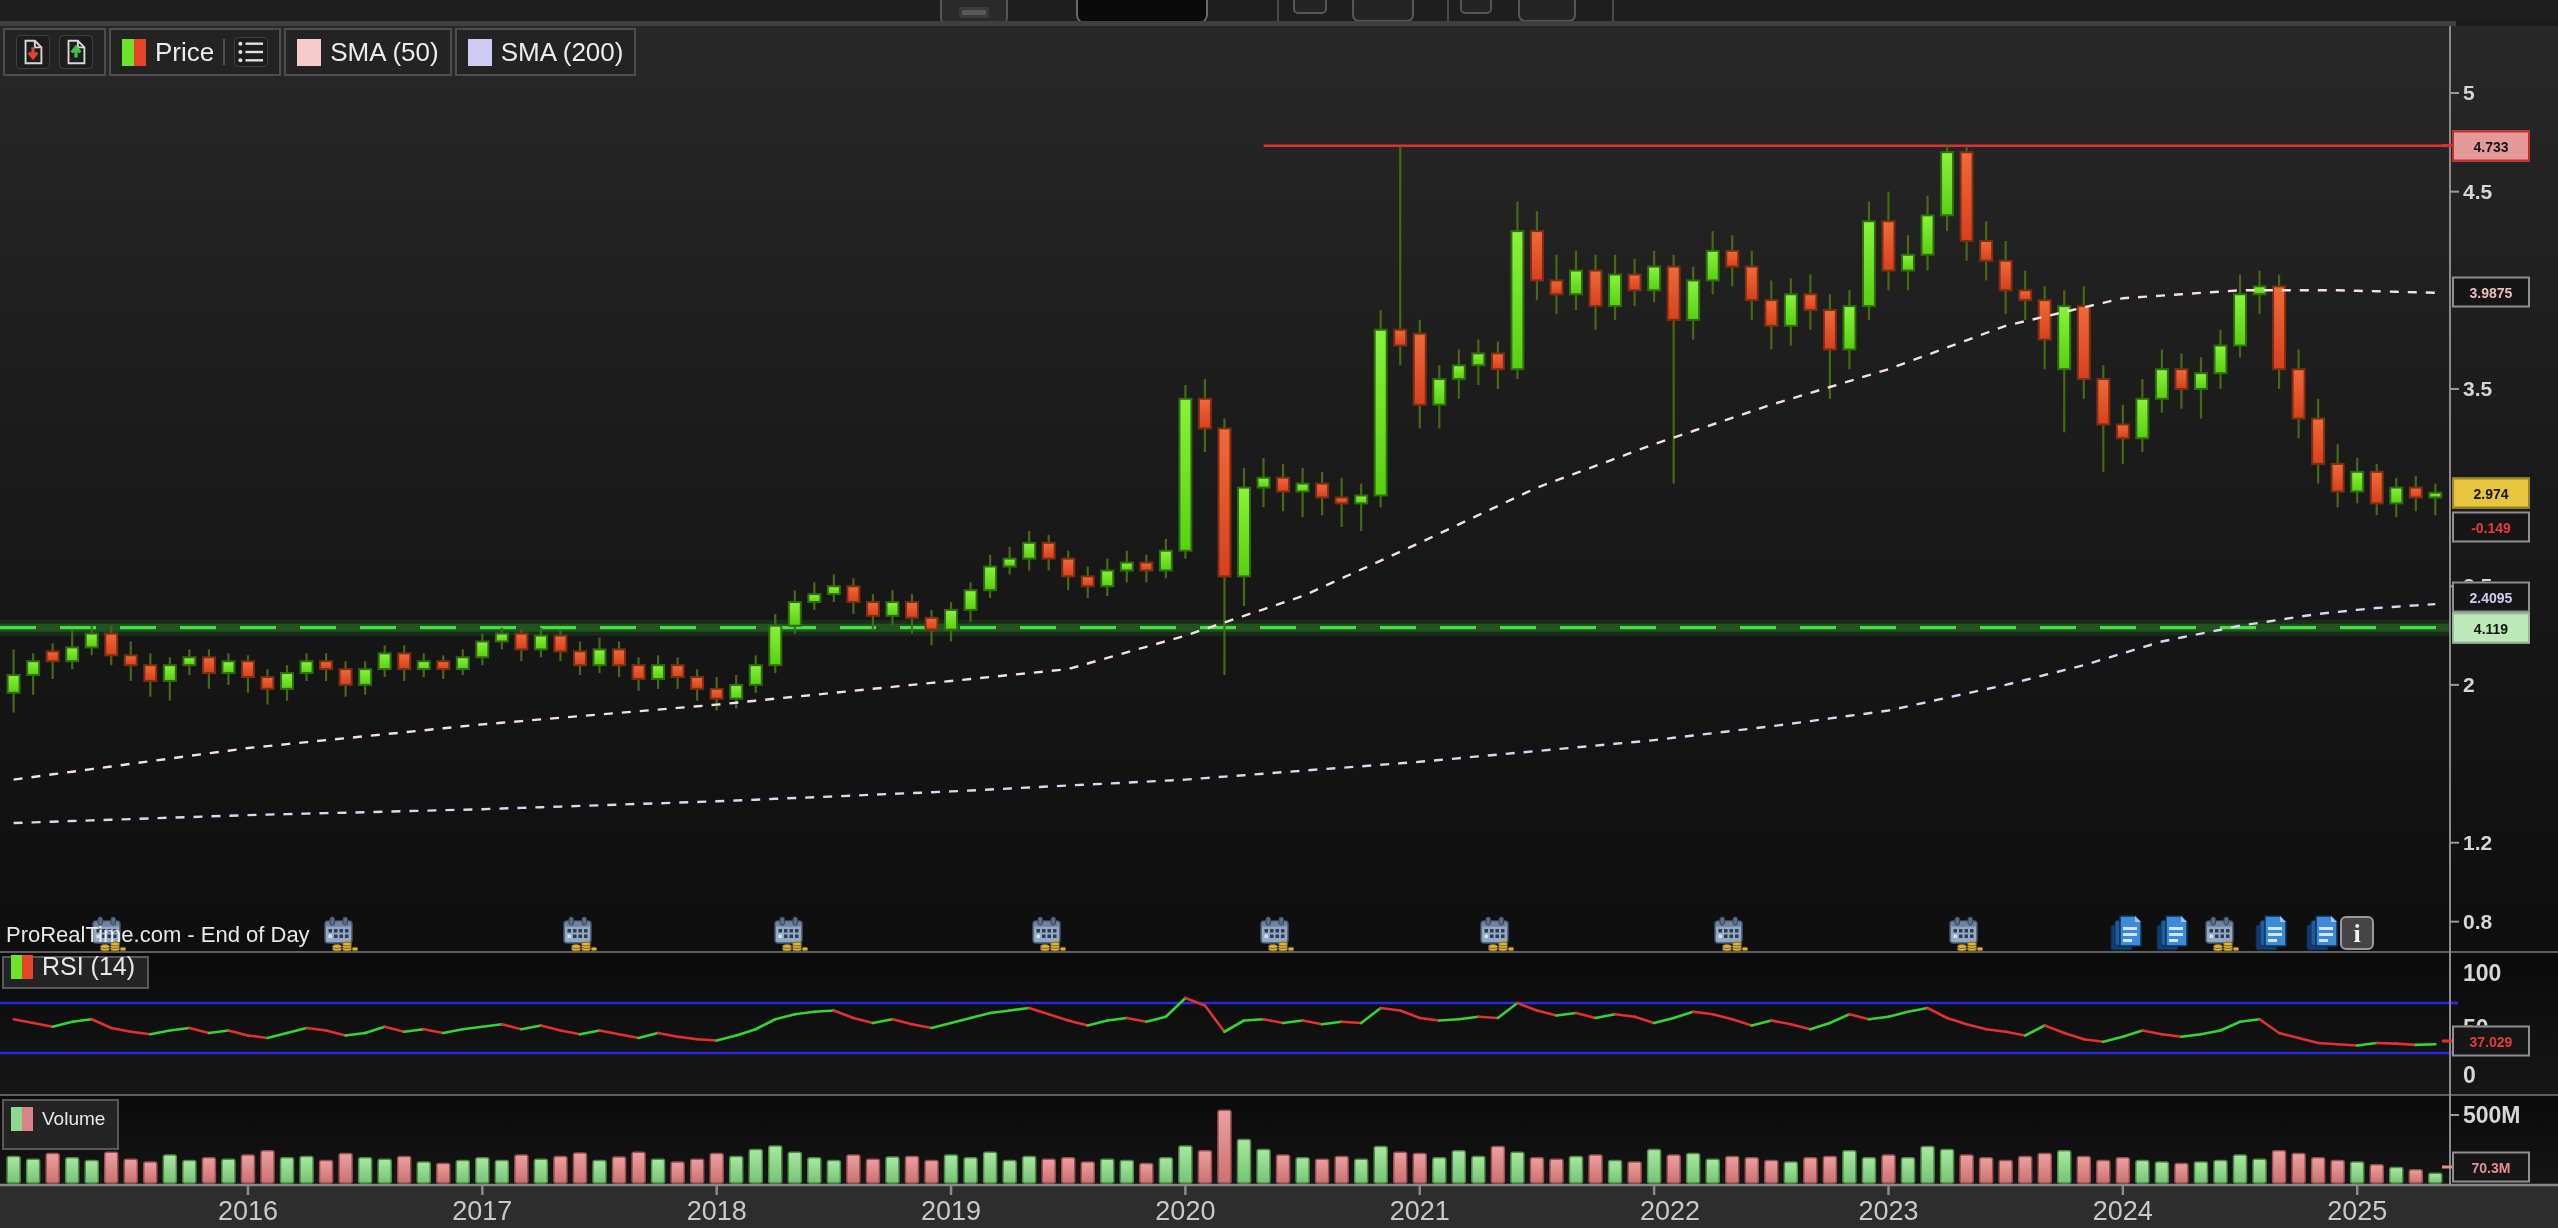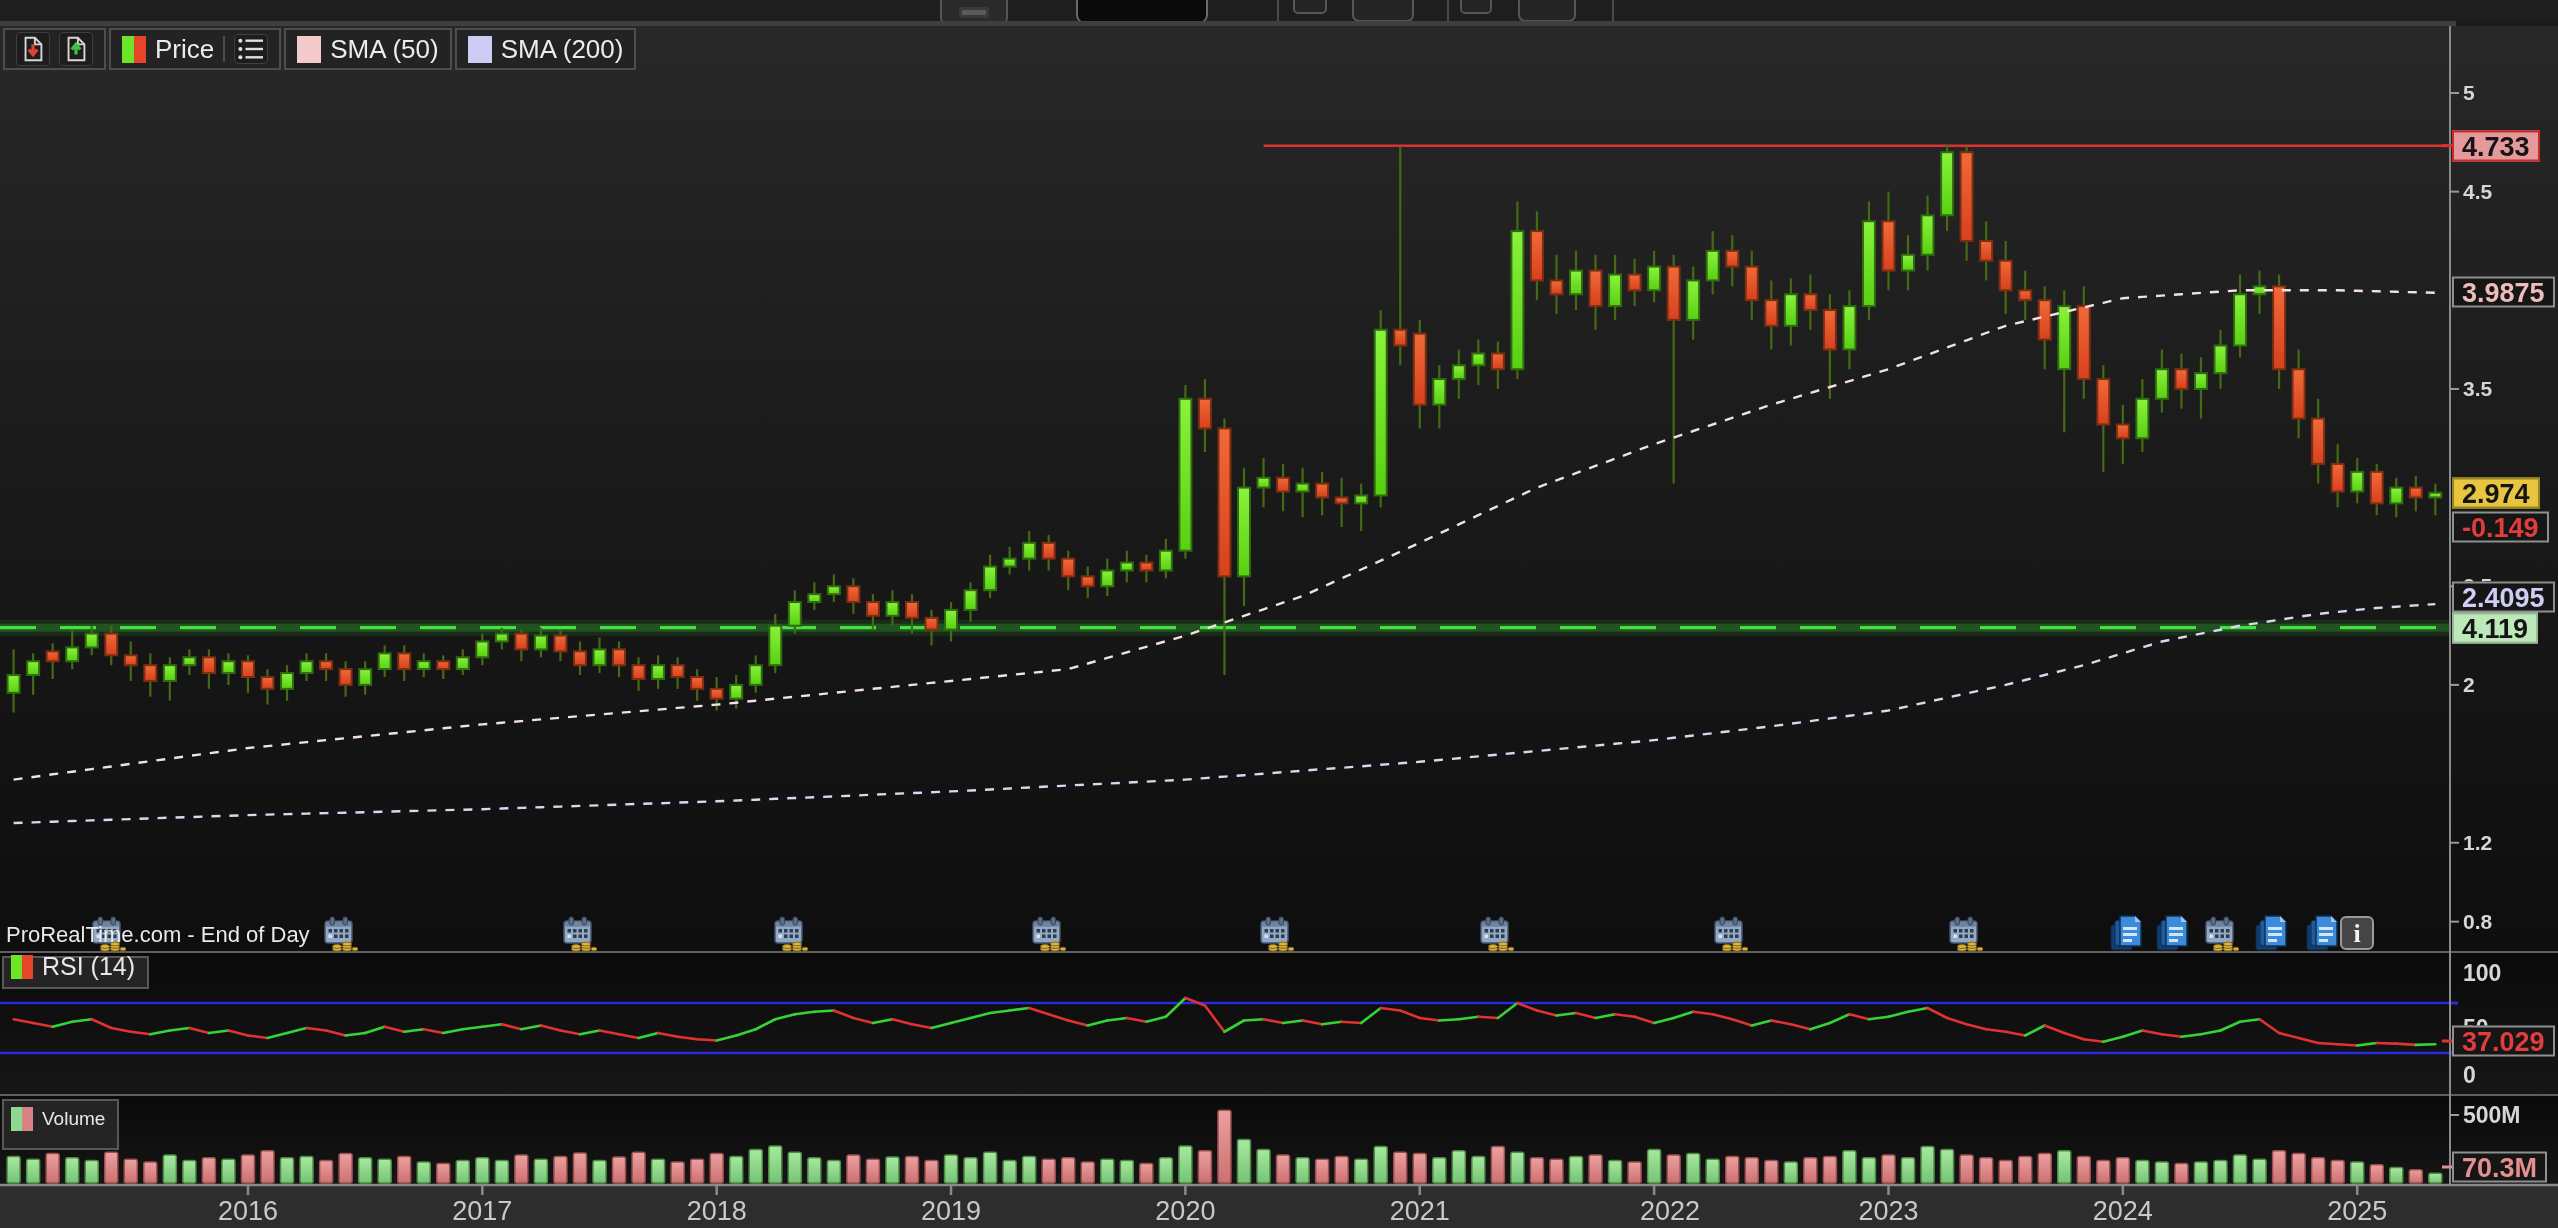--- a/index.html
+++ b/index.html
@@ -24,21 +24,21 @@
   .panel{position:absolute;left:0;width:2558px;}
   .price-bg{top:26px;height:926px;background:linear-gradient(180deg,#282828 0%,#1b1b1b 45%,#0e0e0e 100%);}
   .rsi-bg{top:952px;height:143px;background:linear-gradient(180deg,#0a0a0a,#161616);}
   .vol-bg{top:1095px;height:90px;background:linear-gradient(180deg,#0a0a0a,#151515);}
   .timeline-bg{top:1185px;height:43px;background:#2d2d2d;}
 
   #chart-svg{position:absolute;left:0;top:0;}
 
   
   .price-toolbar{position:absolute;left:3px;top:28px;display:flex;gap:3px;z-index:6;}
-  .pt-group{display:flex;align-items:center;gap:9px;height:42px;padding:0 11px;
+  .pt-group{display:flex;align-items:center;gap:9px;height:48px;padding:0 11px;
       background:#232323;border:2px solid #4d4d4d;box-sizing:border-box;}
   .pt-label{color:#ececec;font-size:26px;}
   .pt-iconbtn{display:flex;align-items:center;justify-content:center;background:#1d1d1d;
       border:1px solid #3f3f3f;border-radius:4px;padding:2px;cursor:pointer;}
   .swatch{display:inline-block;width:24px;height:27px;}
   .price-swatch,.rsi-swatch{background:linear-gradient(90deg,#6ce428 0 50%,#e8442a 50% 100%);}
   .sma50-swatch{background:#f4caca;}
   .sma200-swatch{background:#cbcbf4;}
   .vol-swatch{background:linear-gradient(90deg,#8fd88f 0 50%,#d88484 50% 100%);}
   .pt-vsep{width:2px;height:26px;background:#4d4d4d;}
@@ -50,21 +50,21 @@
   .ind-label{position:absolute;display:flex;align-items:center;gap:9px;background:#242424;
       border:2px solid #585858;padding:2px 12px 14px 7px;color:#e8e8e8;z-index:6;box-sizing:border-box;}
   .ind-label .swatch{width:22px;height:24px;}
   .rsi-label{left:2px;top:956px;font-size:25px;height:33px;}
   .vol-label{left:2px;top:1099px;font-size:19px;height:51px;align-items:center;}
 
   
   .axis-tick-label{position:absolute;left:2463px;transform:translateY(-50%);color:#d6d6d6;
       font-size:21px;font-weight:700;z-index:2;}
   .value-box{position:absolute;left:2452px;transform:translateY(-50%);min-width:78px;height:31px;
-      line-height:28px;text-align:center;font-size:27px;font-weight:700;border:2px solid;
+      line-height:28px;text-align:center;font-size:14px;font-weight:700;border:2px solid;
       padding:0 8px;z-index:4;box-sizing:border-box;}
   .vb-redfill{background:#e59a9a;border-color:#cc2a2a;color:#151515;}
   .vb-yellow{background:#e8c53e;border-color:#9a8420;color:#151515;}
   .vb-green{background:#bce8ba;border-color:#9ab89a;color:#151515;}
   .vb-dark-pink{background:#161616;border-color:#8f8f8f;color:#efbcbc;}
   .vb-dark-red{background:#161616;border-color:#8f8f8f;color:#e23c3c;}
   .vb-dark-lav{background:#161616;border-color:#8f8f8f;color:#cfcdf4;}
   .vb-dark-salmon{background:#161616;border-color:#8f8f8f;color:#e59090;}
 
   

